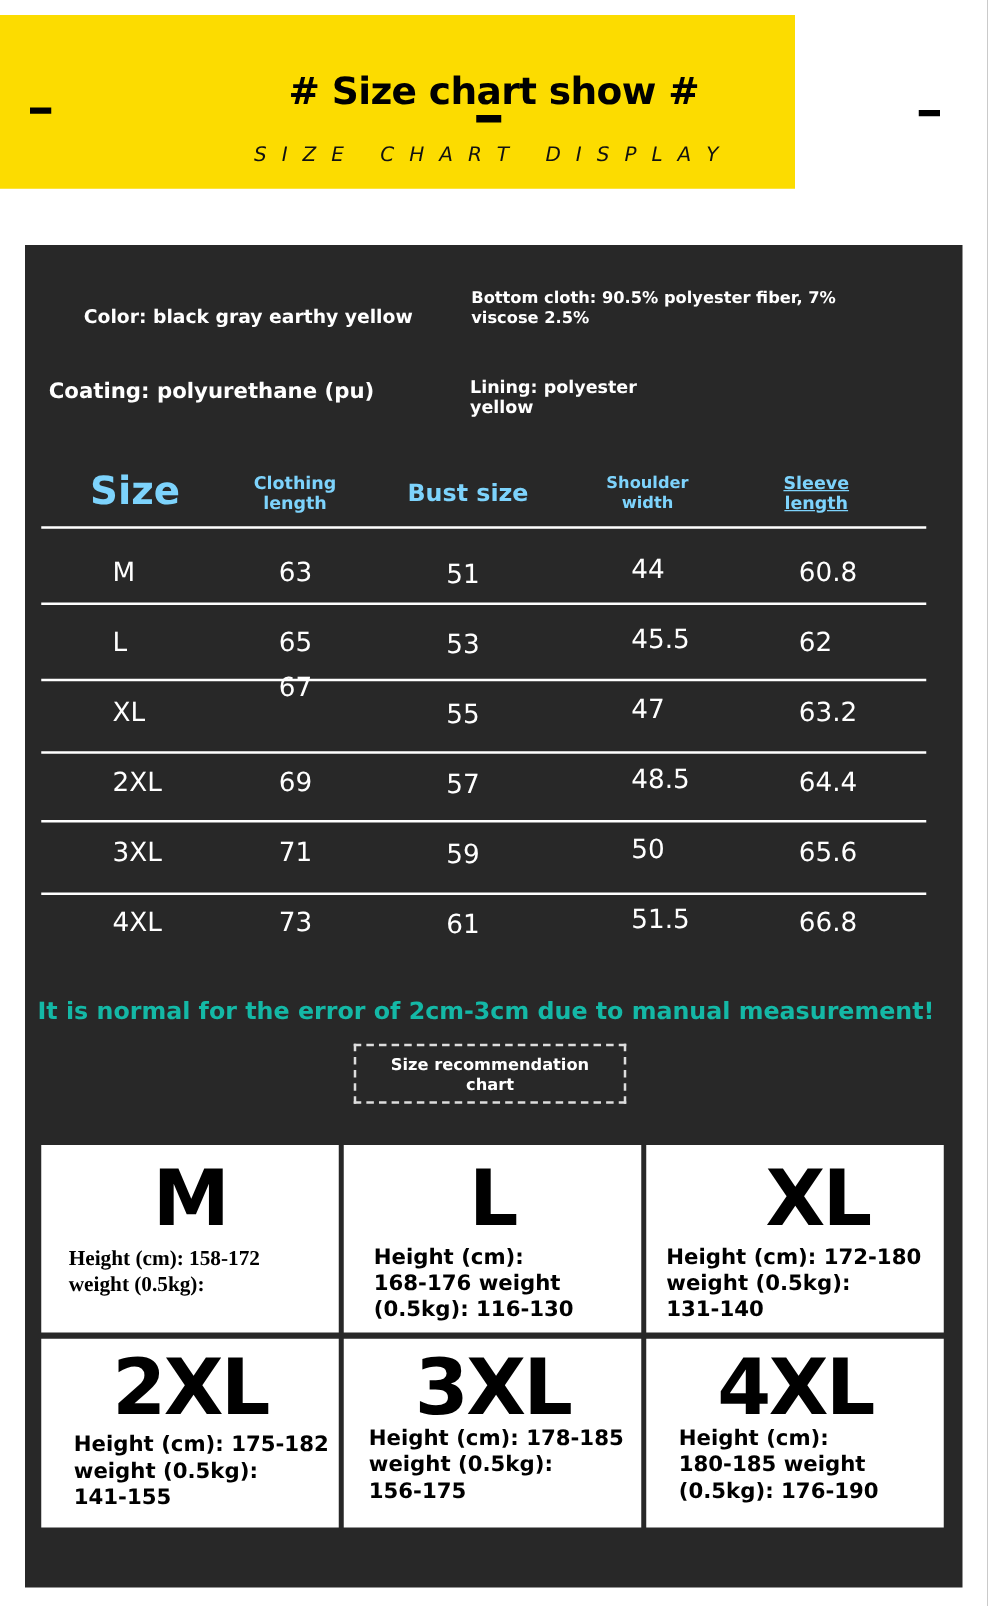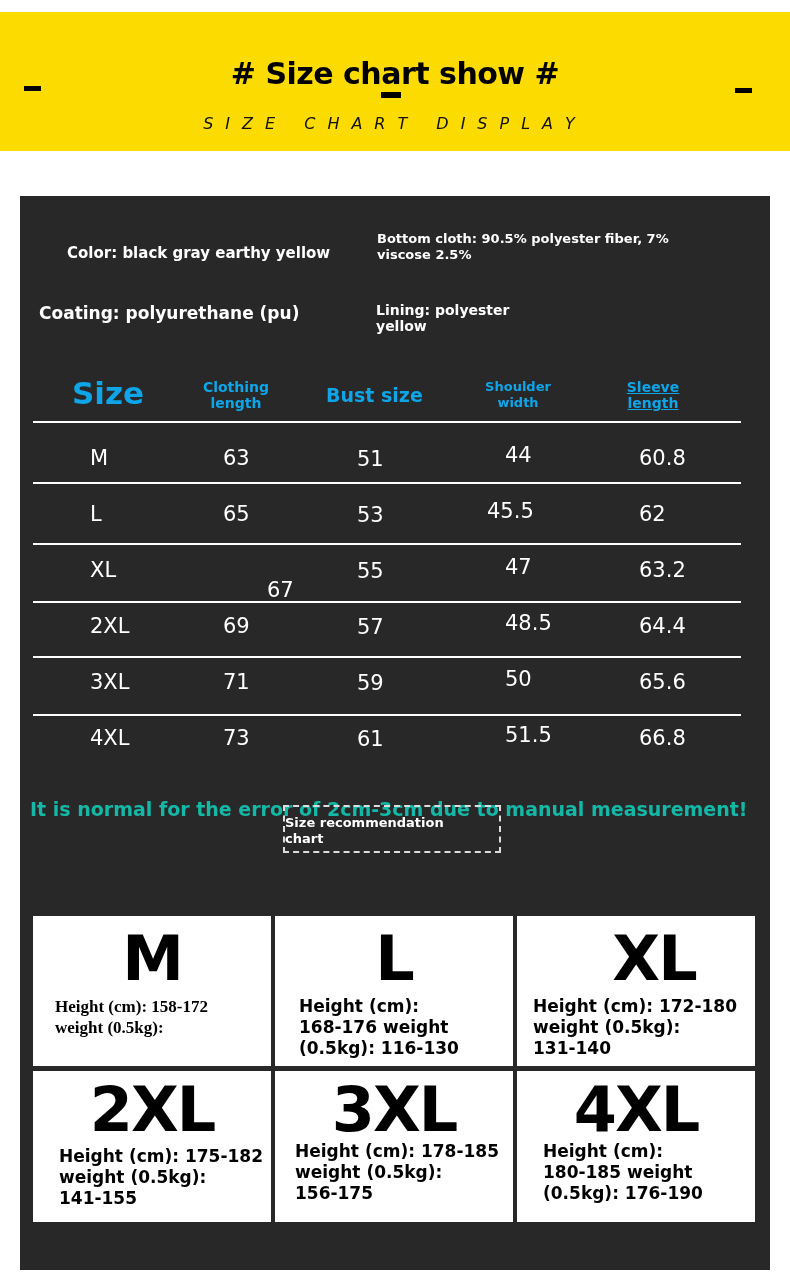--- a/index.html
+++ b/index.html
@@ -1,27 +1,27 @@
 <!DOCTYPE html>
 <html><head>
 <meta charset="utf-8">
 <style>
   html,body{margin:0;padding:0;background:#fff;}
   body{width:790px;height:1285px;position:relative;overflow:hidden;font-family:"DejaVu Sans",sans-serif;}
-  .banner{position:absolute;left:0;top:12px;width:790px;height:139px;background:#fcdc00;}
+  .banner{position:absolute;left:0;top:12px;width:636px;height:139px;background:#fcdc00;}
   .banner .title{position:absolute;left:0;width:790px;top:44px;text-align:center;font-weight:bold;font-size:30px;color:#000;letter-spacing:-0.5px;}
   .banner .dash{position:absolute;height:5px;background:#000;}
   .banner .sub{position:absolute;left:0;width:790px;top:102px;text-align:center;font-style:italic;font-size:16px;letter-spacing:12px;color:#111;}
   .panel{position:absolute;left:20px;top:196px;width:750px;height:1074px;background:#282828;color:#fff;}
   .spec{position:absolute;font-weight:bold;color:#fff;}
-  .tbl-head{position:absolute;font-weight:bold;color:#0ea5e9;text-align:center;line-height:16px;font-size:14px;}
+  .tbl-head{position:absolute;font-weight:bold;color:#7dd3fc;text-align:center;line-height:16px;font-size:14px;}
   .hline{position:absolute;left:13px;width:708px;height:2px;background:#fff;}
   .cell{position:absolute;font-size:21px;color:#fff;}
   .note{position:absolute;left:10px;top:602px;font-weight:bold;font-size:19px;color:#14b8a6;}
-  .rec{position:absolute;left:263px;top:609px;width:218px;height:48px;border:2px dashed #ddd;text-align:left;font-weight:bold;font-size:13px;line-height:16px;padding-top:8px;box-sizing:border-box;}
+  .rec{position:absolute;left:263px;top:639px;width:218px;height:48px;border:2px dashed #ddd;text-align:center;font-weight:bold;font-size:13px;line-height:16px;padding-top:8px;box-sizing:border-box;}
   .card{position:absolute;background:#fff;color:#000;width:238px;}
   .card .big{position:absolute;left:0;width:100%;text-align:center;font-weight:bold;font-size:62px;line-height:62px;letter-spacing:-2px;}
   .card .desc{position:absolute;font-weight:bold;font-size:17px;line-height:21px;}
 </style>
 </head>
 <body>
 
 <div class="banner">
   <div class="dash" style="left:24px;top:74px;width:17px;"></div>
   <div class="title"># Size chart show #</div>
@@ -64,27 +64,27 @@
     <div class="cell" style="left:203px;top:250px;">63</div>
     <div class="cell" style="left:337px;top:251px;">51</div>
     <div class="cell" style="left:485px;top:247px;">44</div>
     <div class="cell" style="left:619px;top:250px;">60.8</div>
   </div>
   <div class="hline" style="top:286px;"></div>
   <div>
     <div class="cell" style="left:70px;top:306px;">L</div>
     <div class="cell" style="left:203px;top:306px;">65</div>
     <div class="cell" style="left:337px;top:307px;">53</div>
-    <div class="cell" style="left:467px;top:303px;">45.5</div>
+    <div class="cell" style="left:485px;top:303px;">45.5</div>
     <div class="cell" style="left:619px;top:306px;">62</div>
   </div>
   <div class="hline" style="top:347px;"></div>
   <div>
     <div class="cell" style="left:70px;top:362px;">XL</div>
-    <div class="cell" style="left:203px;top:382px;margin-left:44px;">67</div>
+    <div class="cell" style="left:203px;top:342px;">67</div>
     <div class="cell" style="left:337px;top:363px;">55</div>
     <div class="cell" style="left:485px;top:359px;">47</div>
     <div class="cell" style="left:619px;top:362px;">63.2</div>
   </div>
   <div class="hline" style="top:405px;"></div>
   <div>
     <div class="cell" style="left:70px;top:418px;">2XL</div>
     <div class="cell" style="left:203px;top:418px;">69</div>
     <div class="cell" style="left:337px;top:419px;">57</div>
     <div class="cell" style="left:485px;top:415px;">48.5</div>

